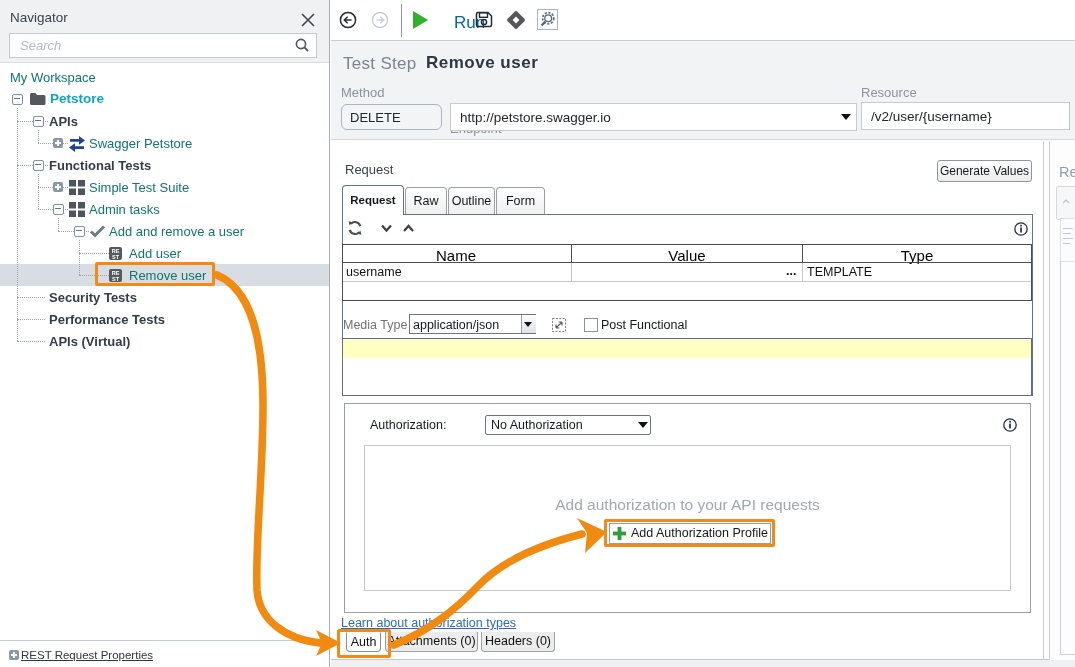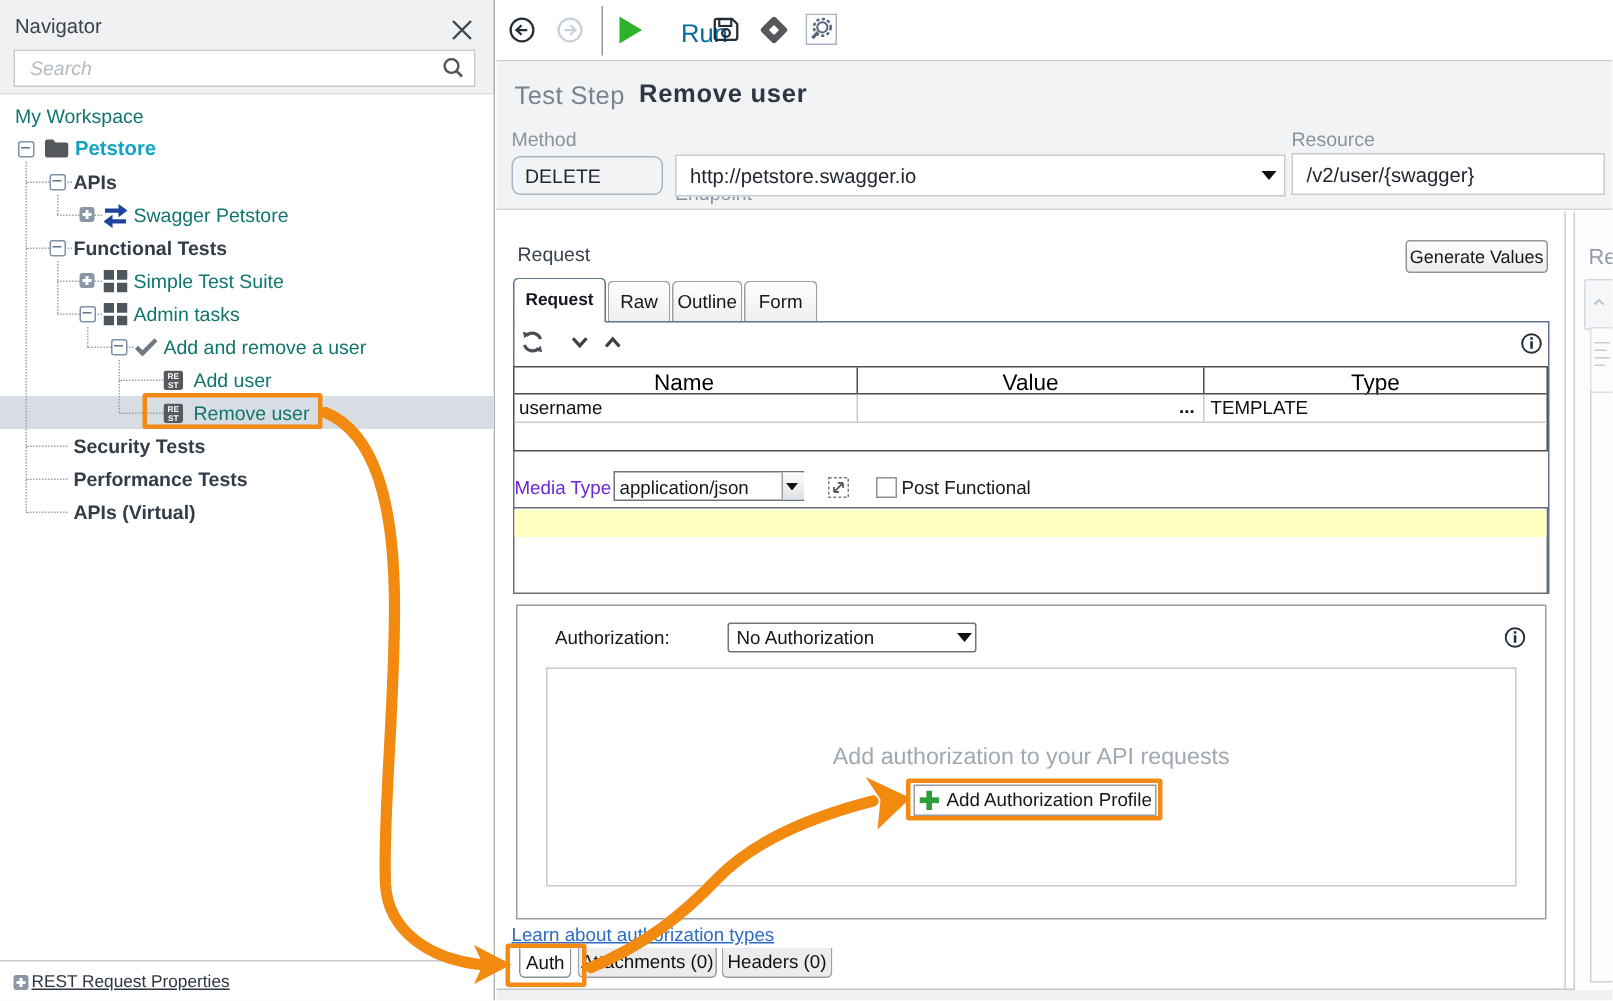--- a/index.html
+++ b/index.html
@@ -58,21 +58,21 @@
 #ptable{left:342px;top:244px;width:690px;height:57px;border:1px solid #4d4d4d;box-sizing:border-box;background:#fff;}
 .thc{position:absolute;font-size:15px;color:#000000;top:247px;width:100px;text-align:center;}
 #tblhline{left:343px;top:262px;width:688px;height:1px;background:#4d4d4d;}
 #tblrline{left:343px;top:281px;width:688px;height:1px;background:#c9c9c9;}
 .tvline{position:absolute;top:245px;width:1px;height:18px;background:#4d4d4d;}
 .tvline2{position:absolute;top:263px;width:1px;height:18px;background:#c9c9c9;}
 #cellname{left:346px;top:265px;font-size:12.5px;color:#111;}
 #celldots{left:786px;top:264px;font-size:12.5px;color:#111;font-weight:bold;}
 #celltype{left:807px;top:265px;font-size:12.5px;color:#111;}
 
-#mtlabel{left:343px;top:318px;font-size:12.5px;color:#6d28d9;}
+#mtlabel{left:343px;top:318px;font-size:12.5px;color:#737373;}
 #mtcombo{left:409px;top:314px;width:127px;height:20px;background:#fff;border:1px solid #6d747d;box-sizing:border-box;}
 #mttext{left:413px;top:318px;font-size:12.5px;color:#14181d;width:104px;overflow:hidden;white-space:nowrap;}
 #mtbtn{left:521px;top:315px;width:14px;height:18px;background:linear-gradient(#fdfdfd,#dfe2e5);border-left:1px solid #9aa0a6;}
 #mtarrow{left:524px;top:322px;width:0;height:0;border-left:4px solid transparent;border-right:4px solid transparent;border-top:5px solid #111;}
 #pqcheck{left:584px;top:318px;width:12px;height:12px;background:#fff;border:1px solid #8b9198;}
 #pqtext{left:601px;top:318px;font-size:12.5px;color:#14181d;}
 
 #editor{left:342px;top:338px;width:690px;height:58px;border:1px solid #686d73;box-sizing:border-box;background:#fff;}
 #yline{left:343px;top:340px;width:688px;height:18px;background:#feffc0;}
 
@@ -238,21 +238,21 @@
 <div class="abs" id="tsname">Remove user</div>
 <div class="flabel" style="left:341px;top:85px;">Method</div>
 <div class="flabel" style="left:450px;top:85px;margin-top:36px;">Endpoint</div>
 <div class="flabel" style="left:861px;top:85px;">Resource</div>
 <div class="abs" id="methodbox"></div>
 <div class="abs" id="methodtxt">DELETE</div>
 <div class="abs" id="endpbox"></div>
 <div class="abs" id="endptxt">http://petstore.swagger.io</div>
 <div class="abs" id="endparrow"></div>
 <div class="abs" id="resbox"></div>
-<div class="abs" id="restxt">/v2/user/{swagger}</div>
+<div class="abs" id="restxt">/v2/user/{username}</div>
 
 <div class="abs" id="reqlabel">Request</div>
 <div class="abs" id="genbtn">Generate Values</div>
 
 <div class="tab" id="tabreq">Request</div>
 <div class="tab" id="tabraw">Raw</div>
 <div class="tab" id="tabout">Outline</div>
 <div class="tab" id="tabform">Form</div>
 <div class="abs" id="panetop"></div>
 <div class="abs" id="paneleft"></div>

